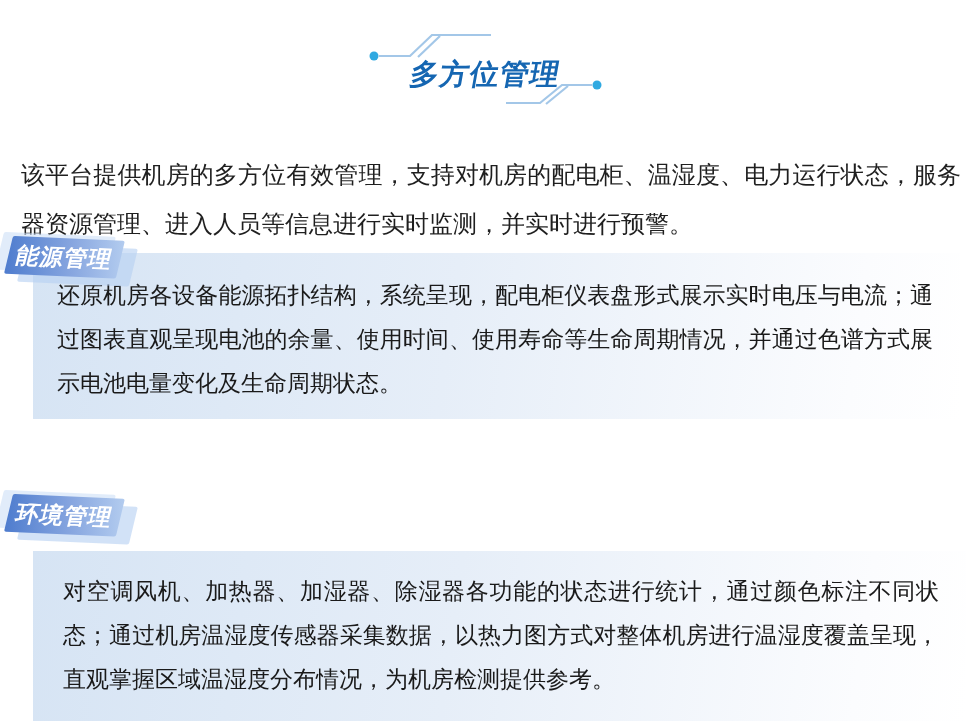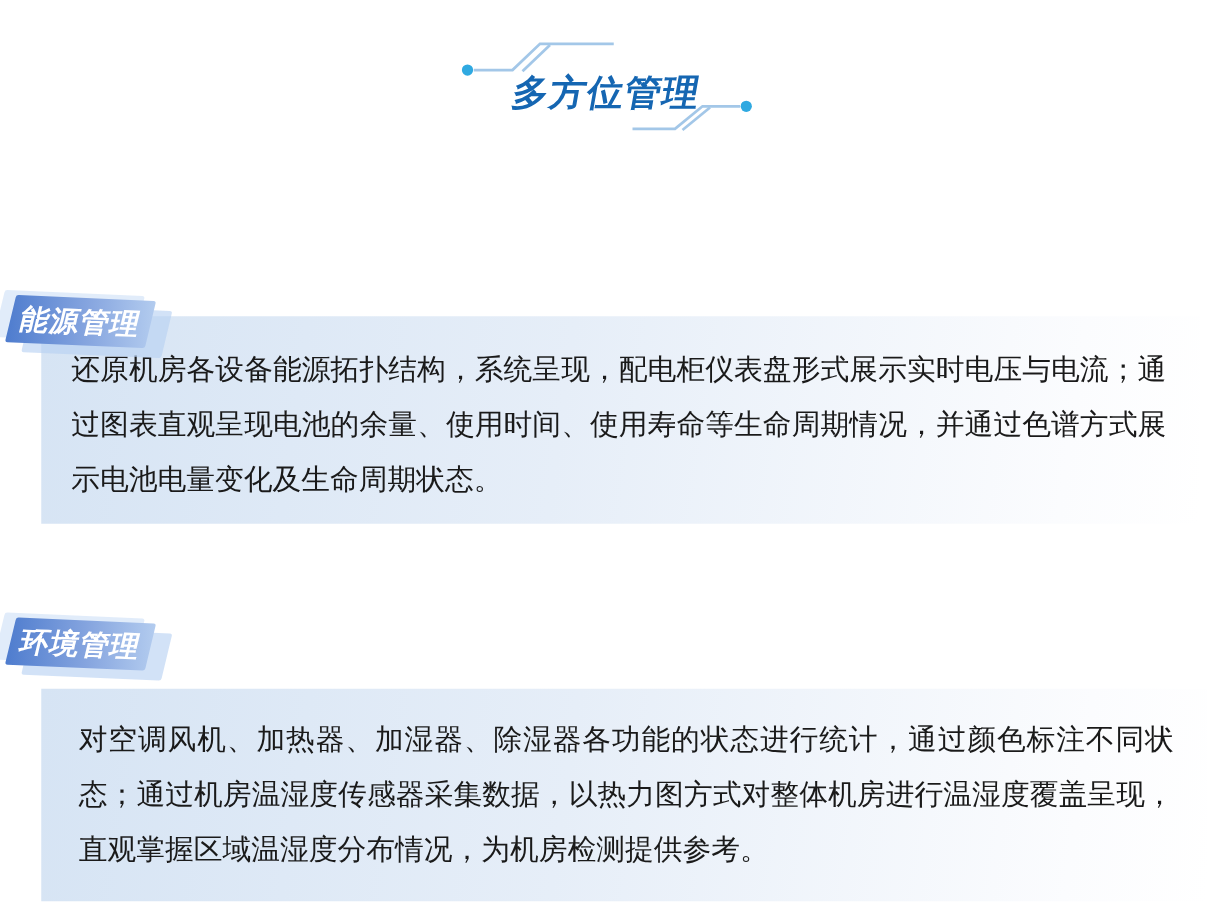--- a/index.html
+++ b/index.html
@@ -87,20 +87,21 @@
     <polyline points="379,56 410,56 432,35 491,35" fill="none" stroke-width="2.2" stroke="#A3C7E8"></polyline>
     <line x1="418" y1="57" x2="440" y2="36" stroke-width="2.2" stroke="#A3C7E8"></line>
 
     <polyline points="506,103 540,103 562,85 592,85" fill="none" stroke-width="2.2" stroke="#A3C7E8"></polyline>
     <line x1="546" y1="104" x2="568" y2="86" stroke-width="2.2" stroke="#A3C7E8"></line>
     <circle cx="597" cy="85" r="4.5" fill="#2FA9E1"></circle>
   </svg>
 
   <div class="page-title">多方位管理</div>
 
+  <p class="intro">该平台提供机房的多方位有效管理，支持对机房的配电柜、温湿度、电力运行状态，服务器资源管理、进入人员等信息进行实时监测，并实时进行预警。</p>
 
   <div class="section section-energy">
     <div class="panel panel-energy">
       <span>还原机房各设备能源拓扑结构，系统呈现，配电柜仪表盘形式展示实时电压与电流；通过图表直观呈现电池的余量、使用时间、使用寿命等生命周期情况，并通过色谱方式展示电池电量变化及生命周期状态。</span>
     </div>
     <div class="badge badge-energy">
       <span class="ghost-a"></span>
       <span class="ghost-b"></span>
       <span class="badge-face">
         <span class="badge-label">能源管理</span>

